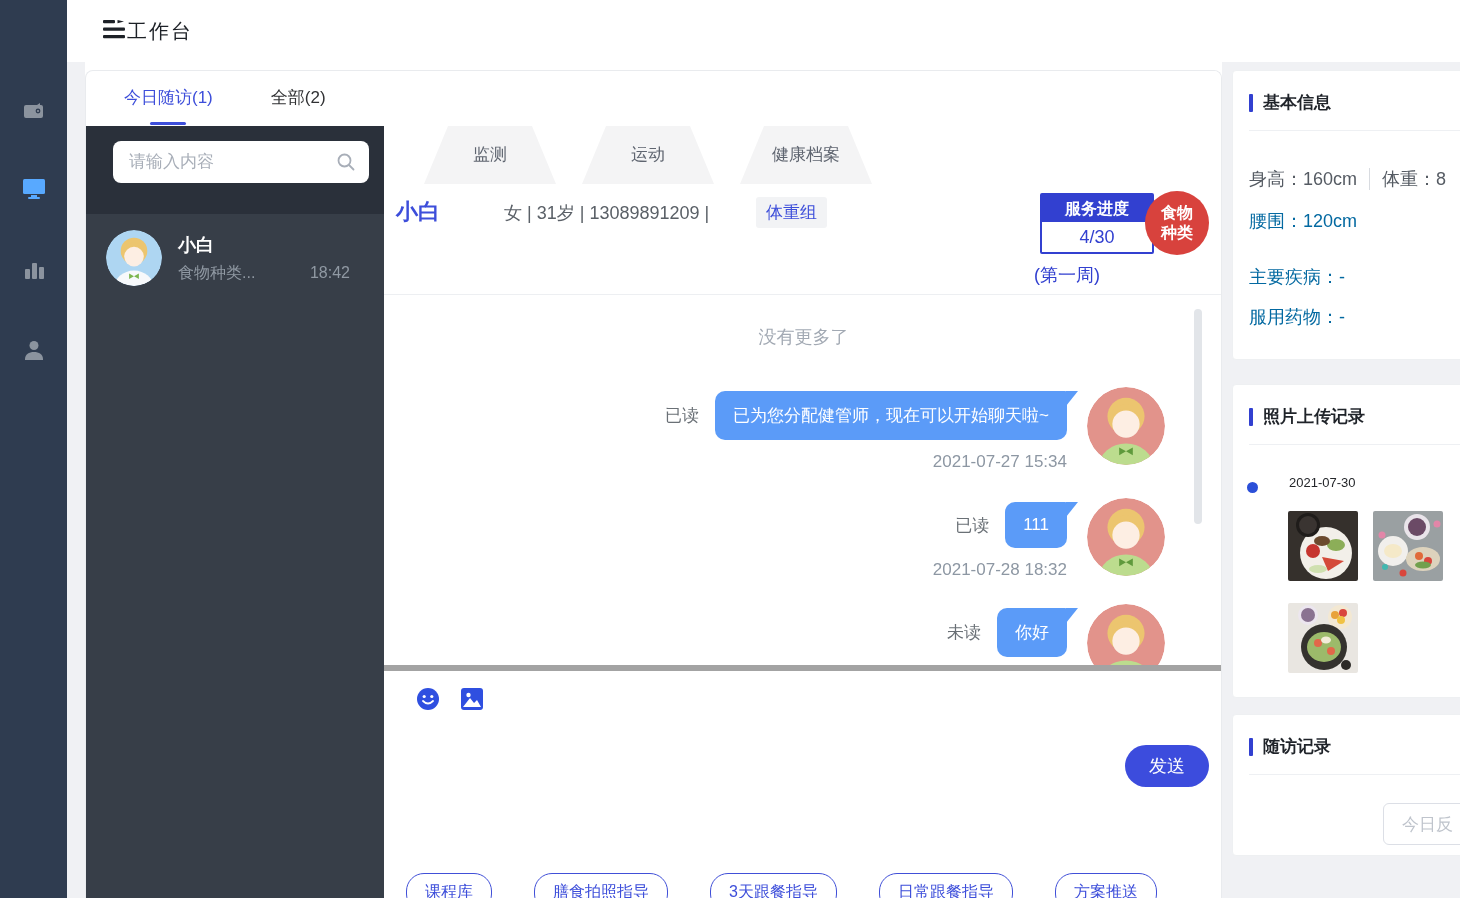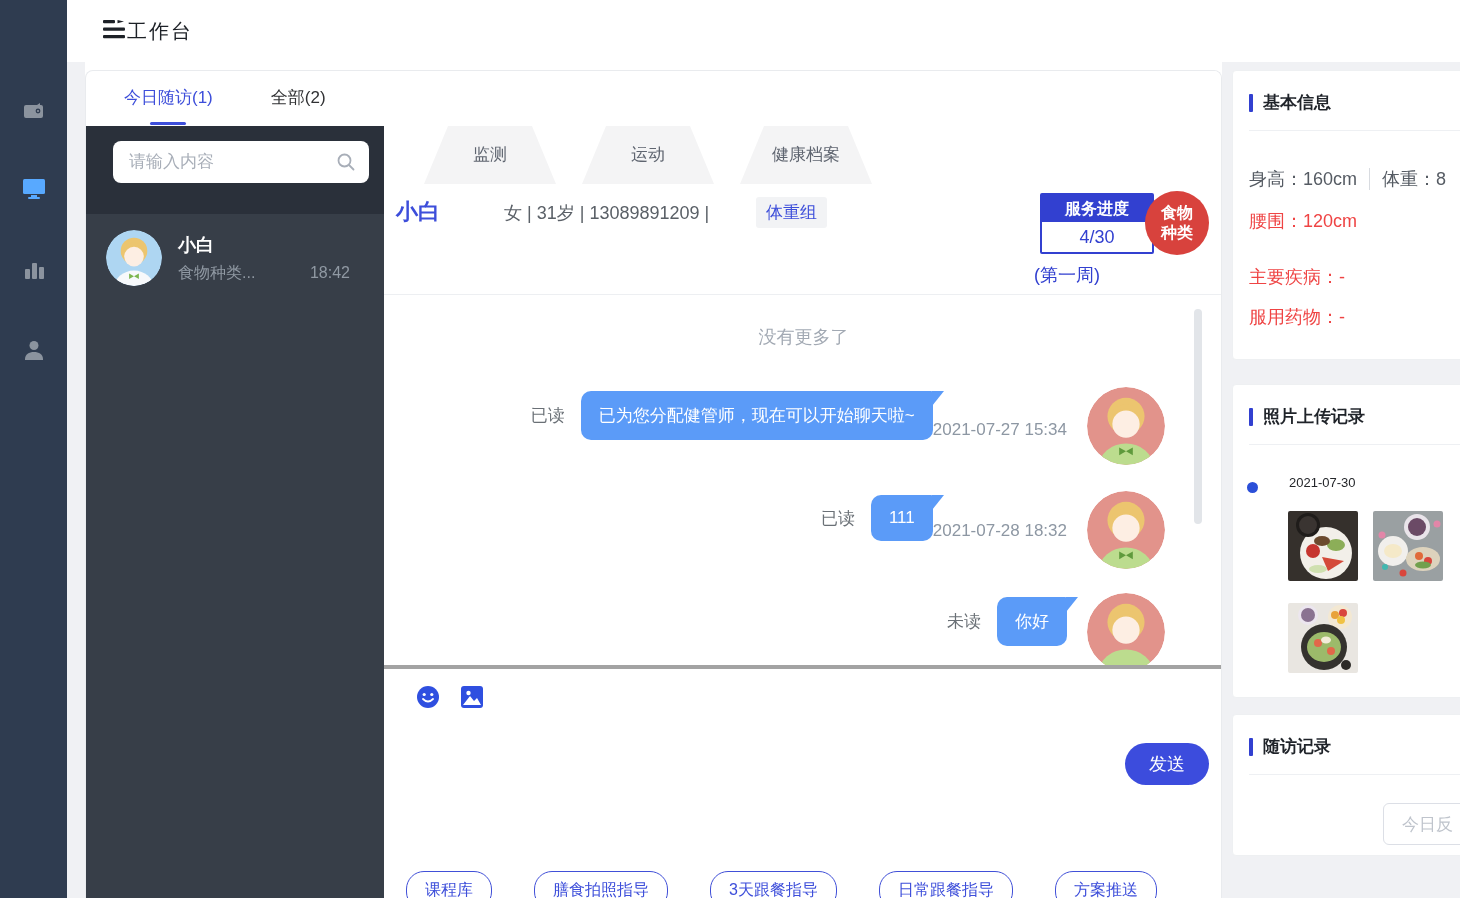--- a/index.html
+++ b/index.html
@@ -69,53 +69,53 @@
   .pause-btn { position:absolute; left:761px; top:120px; width:64px; height:64px; border-radius:50%;
     background:#d8423d; color:#fff; font-size:16px; font-weight:bold; display:flex; align-items:center; justify-content:center;
     text-align:center; line-height:1.25; word-break:break-all; padding:6px 14px; cursor:pointer; }
 
   .chat-divider { position:absolute; left:0; top:223px; width:839px; border-top:1px solid #edeff2; }
 
   .chat-body { position:absolute; left:0; top:224px; width:839px; height:370px; overflow:hidden; }
   .no-more { text-align:center; margin-top:30px; font-size:18px; color:#a2a9b3; }
   .msg { display:flex; justify-content:flex-end; align-items:flex-start; gap:20px; padding-right:58px; }
   .msg.m1 { margin-top:38px; } .msg.m2 { margin-top:26px; } .msg.m3 { margin-top:24px; }
-  .msg-main { display:flex; flex-direction:row; align-items:flex-end; padding-top:4px; }
+  .msg-main { display:flex; flex-direction:column; align-items:flex-end; padding-top:4px; }
   .bubble-line { display:flex; align-items:center; gap:16px; }
   .msg-status { font-size:17px; color:#6a7076; }
   .bubble { position:relative; background:#5b9bf8; color:#fff; font-size:17px; padding:13px 18px;
     border-radius:10px 2px 10px 10px; min-width:40px; text-align:center; }
   .bubble::after { content:""; position:absolute; top:0; right:-11px;
     border-top:15px solid #5b9bf8; border-right:12px solid transparent; }
   .msg-time { font-size:17px; color:#8d97a3; margin-top:12px; }
   .chat-avatar { width:78px; height:78px; border-radius:50%; overflow:hidden; flex:0 0 78px; }
   .chat-scrollbar { position:absolute; right:21px; top:14px; width:8px; height:215px; background:#e2e5e9; border-radius:4px; }
 
-  .chat-input { position:absolute; left:0; top:594px; width:839px; height:234px; border-top:4px solid #a3a3a3; }
+  .chat-input { position:absolute; left:0; top:594px; width:839px; height:234px; border-top:6px solid #a3a3a3; }
   .icon-emoji { position:absolute; left:32px; top:16px; cursor:pointer; }
   .icon-image { position:absolute; left:76px; top:16px; cursor:pointer; }
   .send-btn { position:absolute; right:14px; top:74px; width:84px; height:42px; border:none; border-radius:21px;
     background:#3c4cdd; color:#fff; font-size:18px; cursor:pointer; font-family:inherit; }
   .quick-row { position:absolute; left:22px; top:202px; display:flex; gap:42px; white-space:nowrap; }
   .quick-pill { border:1px solid #4150d8; color:#3d4eda; background:#fff; border-radius:18px;
     font-size:16px; padding:8px 18px; cursor:pointer; font-family:inherit; }
 
   
   .side-card { position:absolute; left:1232px; width:262px; background:#fff; border-radius:4px; border:1px solid #eef0f2; }
   .card-basic { top:70px; height:290px; }
   .card-photos { top:384px; height:314px; }
   .card-followup { top:714px; height:142px; }
   .card-title-row { display:flex; align-items:center; padding:20px 0 0 16px; }
   .title-bar { width:4px; height:18px; background:#3240d0; border-radius:1px; }
   .card-title { margin-left:10px; font-size:17px; font-weight:bold; color:#1f2329; }
   .card-divider { border-top:1px solid #eef0f3; margin:16px 0 0 16px; }
 
   .info-row1 { position:absolute; left:16px; top:96px; display:flex; align-items:center; font-size:18px; color:#555b63; }
   .vdiv { width:1px; height:22px; background:#d8dbe0; margin:0 12px; }
-  .info-line { position:absolute; left:16px; font-size:18px; color:#ef4444; }
+  .info-line { position:absolute; left:16px; font-size:18px; color:#0369a1; }
   .il-waist { top:138px; } .il-disease { top:194px; } .il-medicine { top:234px; }
 
   .timeline-dot { position:absolute; left:14px; top:97px; width:11px; height:11px; border-radius:50%; background:#2b4fd8; }
   .photo-date { position:absolute; left:56px; top:90px; font-size:13px; font-weight:500; color:#24262a; }
   .food-photo { position:absolute; width:70px; height:70px; border-radius:2px; overflow:hidden; cursor:pointer; }
   .fp1 { left:55px; top:126px; } .fp2 { left:140px; top:126px; } .fp3 { left:55px; top:218px; }
 
   .followup-btn { position:absolute; left:150px; top:88px; width:130px; height:42px; border:1px solid #dcdfe6;
     border-radius:6px; background:#fff; color:#bfc4cc; font-size:17px; text-align:left; padding-left:18px;
     cursor:pointer; font-family:inherit; }

